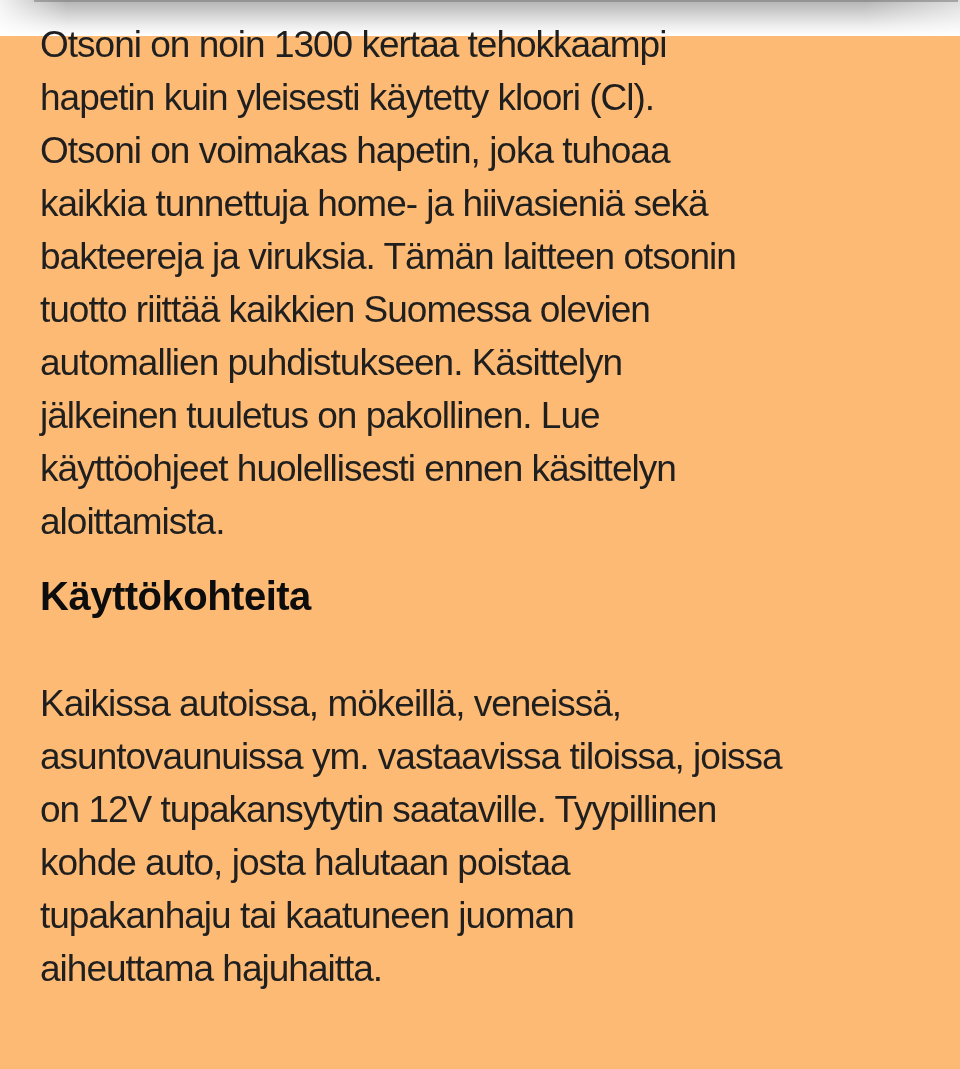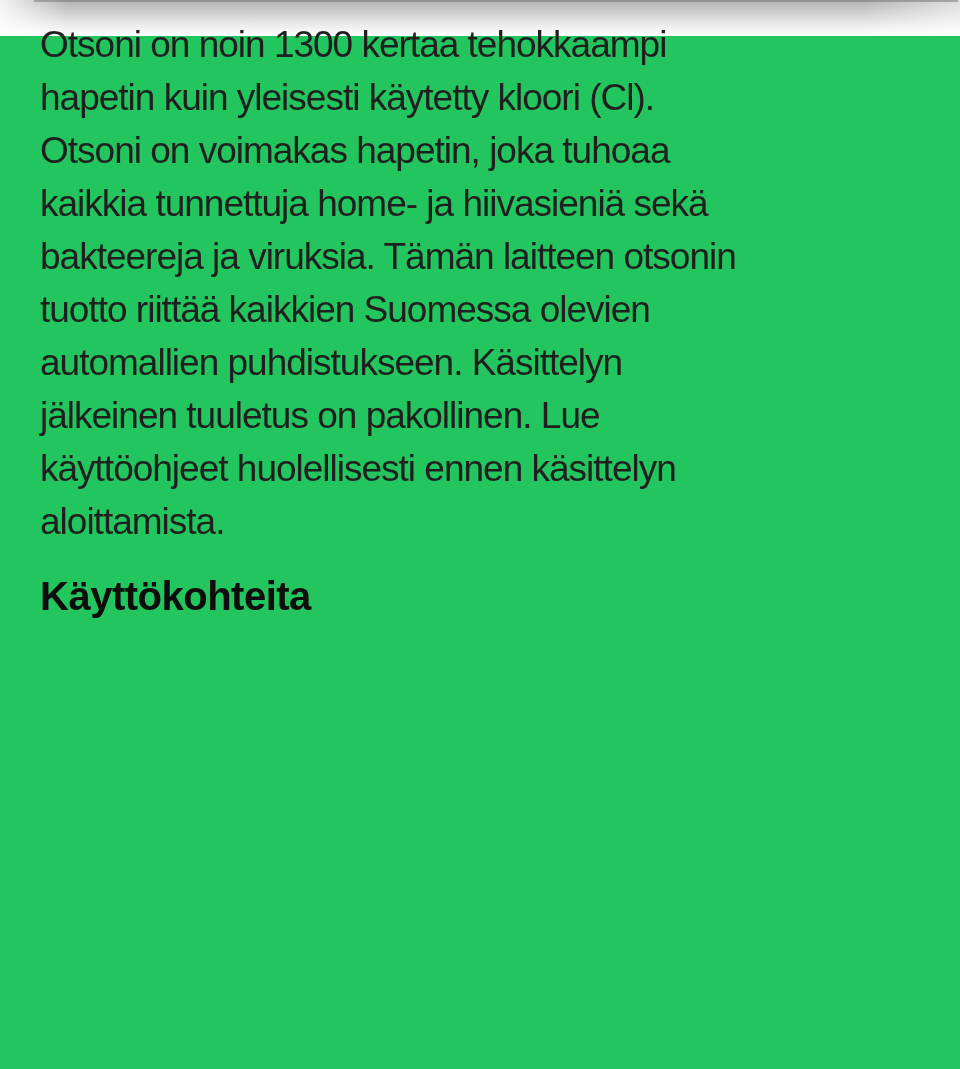--- a/index.html
+++ b/index.html
@@ -4,21 +4,21 @@
   <style>
     * { margin: 0; padding: 0; box-sizing: border-box; }
     html, body {
       background: #ffffff;
       font-family: "Liberation Sans", "DejaVu Sans", sans-serif;
     }
     .page {
       position: relative;
       width: 960px;
       height: 1069px;
-      background: #22c55e;
+      background: #fdba74;
       overflow: hidden;
     }
     
     .top-shadow {
       position: absolute;
       top: 0; left: 0;
       width: 960px;
       height: 36px;
       background-image:
         linear-gradient(to right,
@@ -84,16 +84,22 @@
 kaikkia tunnettuja home- ja hiivasieniä sekä
 bakteereja ja viruksia. Tämän laitteen otsonin
 tuotto riittää kaikkien Suomessa olevien
 automallien puhdistukseen. Käsittelyn
 jälkeinen tuuletus on pakollinen. Lue
 käyttöohjeet huolellisesti ennen käsittelyn
 aloittamista.</p>
 
     <h2 class="section-heading">Käyttökohteita</h2>
 
+    <p class="body-paragraph second">Kaikissa autoissa, mökeillä, veneissä,
+asuntovaunuissa ym. vastaavissa tiloissa, joissa
+on 12V tupakansytytin saataville. Tyypillinen
+kohde auto, josta halutaan poistaa
+tupakanhaju tai kaatuneen juoman
+aiheuttama hajuhaitta.</p>
 
   </div>
 
 </div>
 
 </body></html>

